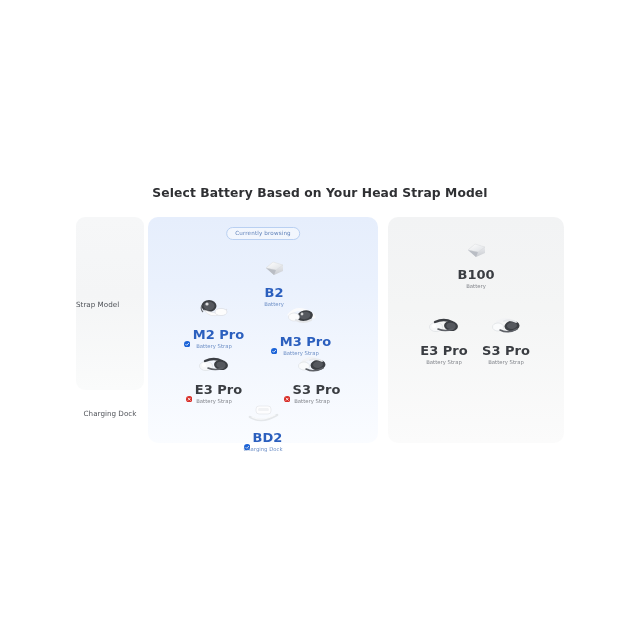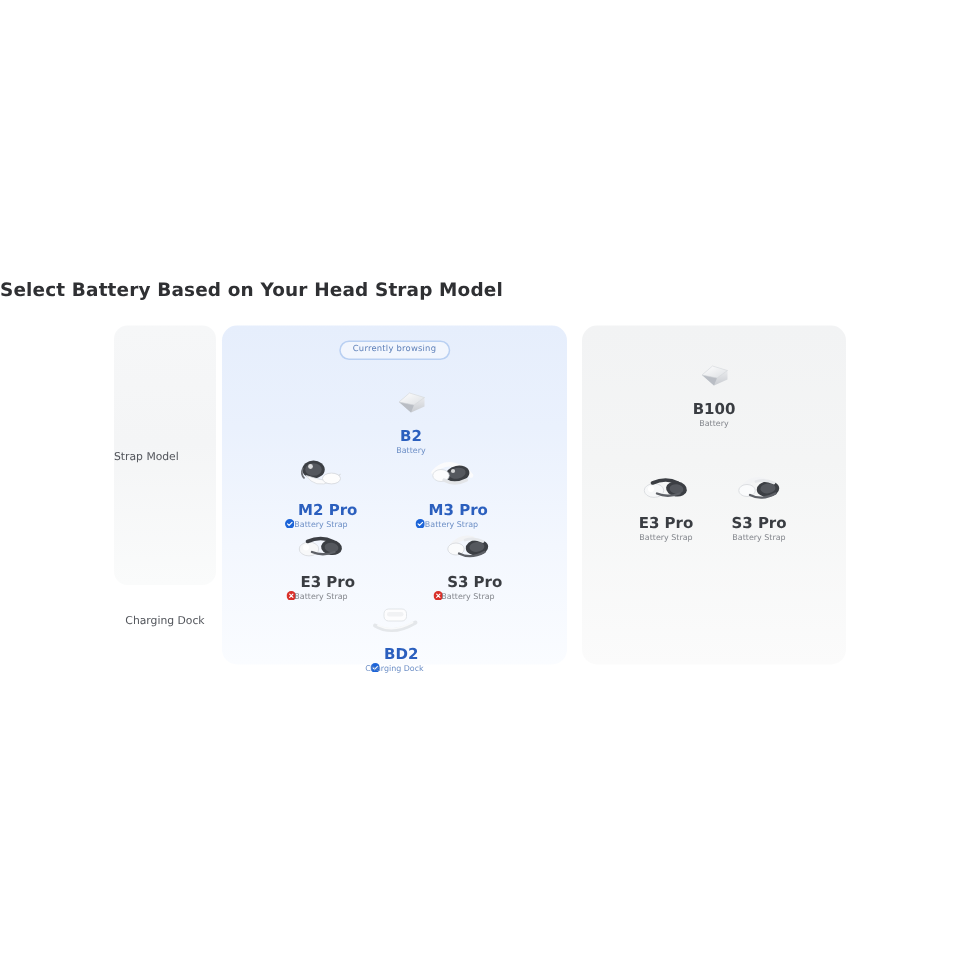--- a/index.html
+++ b/index.html
@@ -9,20 +9,21 @@
     font-family: "DejaVu Sans", "Liberation Sans", sans-serif;
     overflow: hidden;
   }
   .stage { position: relative; width: 640px; height: 640px; background: #fff; }
 
   
   .page-title {
     position: absolute;
     left: 0; right: 0;
     top: 186px;
+    text-align: center;
     font-size: 12.3px;
     font-weight: 700;
     color: #2f3033;
     letter-spacing: .1px;
   }
 
   
   .label-col {
     position: absolute;
     left: 76px; top: 217px;
@@ -97,39 +98,39 @@
   }
   .tile .art svg { display: block; }
   .tile .name-row {
     display: flex;
     align-items: center;
     justify-content: center;
     gap: 2.6px;
     margin-top: 1px;
   }
   .tile .name {
-    font-size: 10px;
+    font-size: 13px;
     font-weight: 700;
     line-height: 1.1;
   }
   .tile .sub {
     font-size: 5.3px;
     line-height: 1.25;
     margin-top: .5px;
   }
   .blue .name { color: #2b5fbe; }
   .blue .sub  { color: #6d8fc6; }
   .dark .name { color: #3a3d42; }
   .dark .sub  { color: #83868c; }
 
   .badge { width: 6.4px; height: 6.4px; flex: 0 0 auto; }
 
   
   .p-b2   { left: 126px; top: 34px; }
-  .p-m2   { left: 66px;  top: 83px; text-align: center; }
+  .p-m2   { left: 66px;  top: 76px; text-align: center; }
   .p-m3   { left: 153px; top: 83px; }
   .p-e3   { left: 66px;  top: 131px; }
   .p-s3   { left: 164px; top: 131px; }
   .p-bd2  { left: 115px; top: 179px; }
   
   .p-b100 { left: 88px;  top: 16px; }
   .p-e3b  { left: 56px;  top: 92px; }
   .p-s3b  { left: 118px; top: 92px; }
   .p-bd3  { left: 88px;  top: 175px; }
 </style>

